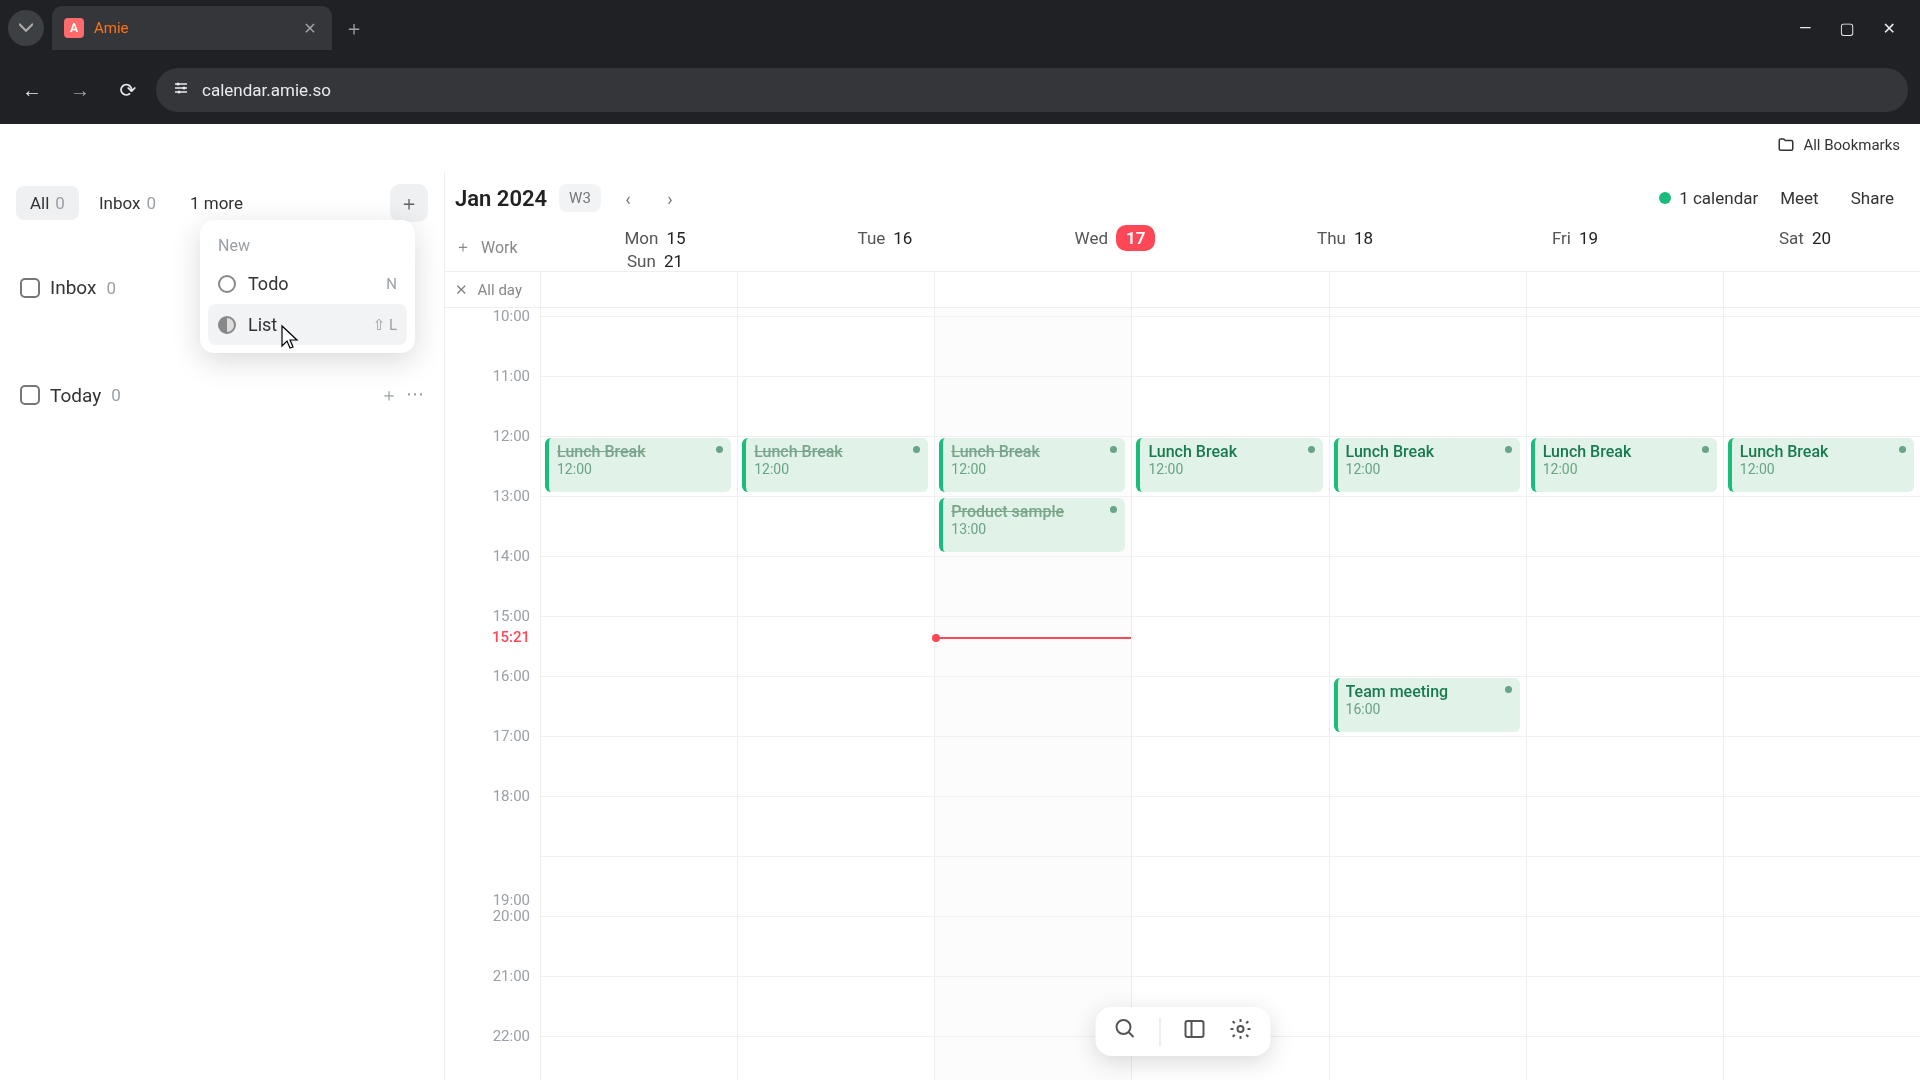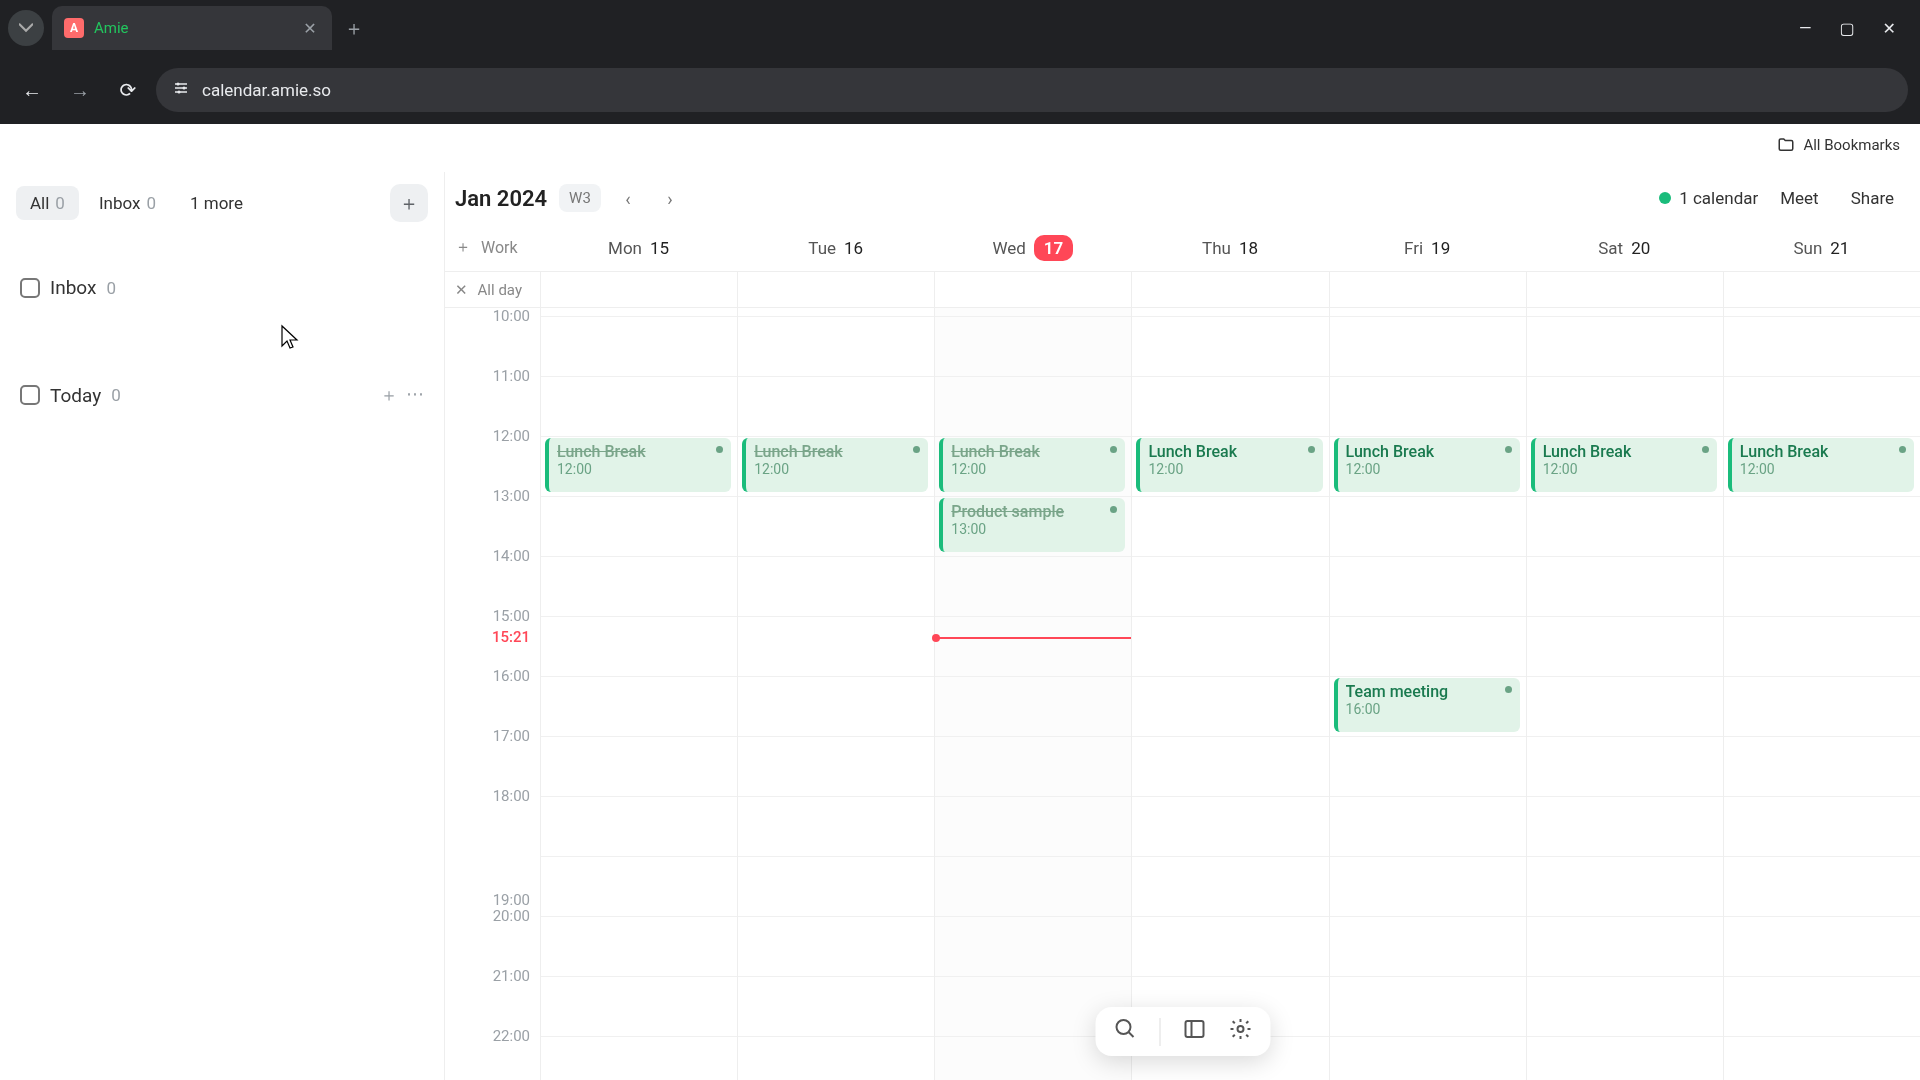--- a/index.html
+++ b/index.html
@@ -4,21 +4,21 @@
 <style>
 * { margin: 0; padding: 0; box-sizing: border-box; font-family: -apple-system, BlinkMacSystemFont, "Segoe UI", Roboto, sans-serif; }
 body { width: 1920px; height: 1080px; overflow: hidden; background: #fff; }
 
 
 .browser-chrome { background: #202124; height: 124px; position: relative; }
 .tab-strip { height: 56px; display: flex; align-items: center; padding: 0 8px; }
 .tab-dropdown { width: 36px; height: 36px; display: flex; align-items: center; justify-content: center; color: #aaa; border-radius: 18px; background: #3c4043; margin-right: 8px; }
 .tab { background: #35363a; height: 44px; border-radius: 10px 10px 0 0; display: flex; align-items: center; padding: 0 12px; min-width: 280px; gap: 10px; }
 .tab-favicon { width: 20px; height: 20px; background: #ff6b6b; border-radius: 4px; display: flex; align-items: center; justify-content: center; color: white; font-size: 12px; font-weight: bold; }
-.tab-title { color: #22c55e; font-size: 15px; flex: 1; }
+.tab-title { color: #f97316; font-size: 15px; flex: 1; }
 .tab-close { color: #9aa0a6; font-size: 16px; cursor: pointer; width: 20px; text-align: center; }
 .new-tab { color: #9aa0a6; font-size: 20px; margin-left: 12px; }
 .window-controls { position: absolute; right: 0; top: 0; height: 56px; display: flex; align-items: center; gap: 28px; padding: 0 24px; color: #e8eaed; }
 .window-controls span { font-size: 16px; }
 
 .toolbar { height: 68px; display: flex; align-items: center; padding: 0 12px; gap: 8px; background: #202124; }
 .nav-btn { width: 40px; height: 40px; display: flex; align-items: center; justify-content: center; color: #9aa0a6; border-radius: 20px; font-size: 20px; }
 .nav-btn.enabled { color: #e8eaed; }
 .address-bar { flex: 1; background: #35363a; height: 44px; border-radius: 22px; display: flex; align-items: center; padding: 0 16px; gap: 12px; }
 .address-bar .tune { color: #e8eaed; }
@@ -60,21 +60,21 @@
 .cal-title { font-size: 22px; font-weight: 600; color: #222; }
 .week-badge { background: #f1f3f5; border-radius: 8px; padding: 5px 10px; font-size: 15px; color: #777; }
 .cal-nav { width: 30px; height: 30px; display: flex; align-items: center; justify-content: center; color: #777; font-size: 18px; }
 .cal-header .spacer { flex: 1; }
 .cal-count { display: flex; align-items: center; gap: 8px; font-size: 17px; color: #333; }
 .cal-count .dot { width: 12px; height: 12px; border-radius: 50%; background: #1abc7b; }
 .link-btn { font-size: 17px; color: #333; padding: 6px 10px; }
 
 .work-row { display: flex; align-items: center; border-bottom: 1px solid #eee; height: 48px; }
 .work-label { width: 95px; padding-left: 10px; display: flex; align-items: center; gap: 10px; color: #888; font-size: 16px; }
-.day-headers { flex: 1; display: grid; grid-template-columns: repeat(7, 1fr); }
+.day-headers { flex: 1; display: grid; grid-template-columns: repeat(6, 1fr); }
 .day-header { text-align: center; font-size: 17px; color: #555; display: flex; align-items: center; justify-content: center; gap: 8px; }
 .day-header .daynum { color: #222; }
 .day-header.today .daynum { background: #ff4757; color: #fff; border-radius: 10px; padding: 3px 10px; font-weight: 600; }
 
 .allday-row { display: flex; align-items: center; border-bottom: 1px solid #eee; height: 36px; }
 .allday-label { width: 95px; padding-left: 10px; display: flex; align-items: center; gap: 10px; color: #888; font-size: 15px; }
 .allday-cells { flex: 1; display: grid; grid-template-columns: repeat(7, 1fr); height: 100%; }
 .allday-cells > div { border-left: 1px solid #eee; }
 
 .grid-scroll { flex: 1; overflow: hidden; position: relative; }
@@ -177,20 +177,33 @@
     <div class="sidebar-section">
       <div class="checkbox-icon"></div>
       <span>Today</span>
       <span class="count">0</span>
       <div class="hover-actions">
         <span>＋</span>
         <span>⋯</span>
       </div>
     </div>
 
+    <div class="new-menu">
+      <div class="new-menu-header">New</div>
+      <div class="menu-item">
+        <div class="circle-open"></div>
+        <span>Todo</span>
+        <span class="shortcut">N</span>
+      </div>
+      <div class="menu-item hover">
+        <div class="circle-half"></div>
+        <span>List</span>
+        <span class="shortcut">⇧ L</span>
+      </div>
+    </div>
 
     <div class="cursor">
       <svg width="24" height="28" viewBox="0 0 24 28">
           <path d="M6 2v20l5-5 3 7 3-1-3-7h7z" fill="#fff" stroke="#000" stroke-width="1.2"></path>
         </svg>
     </div>
   </div>
 
   <div class="calendar">
     <div class="cal-header">

